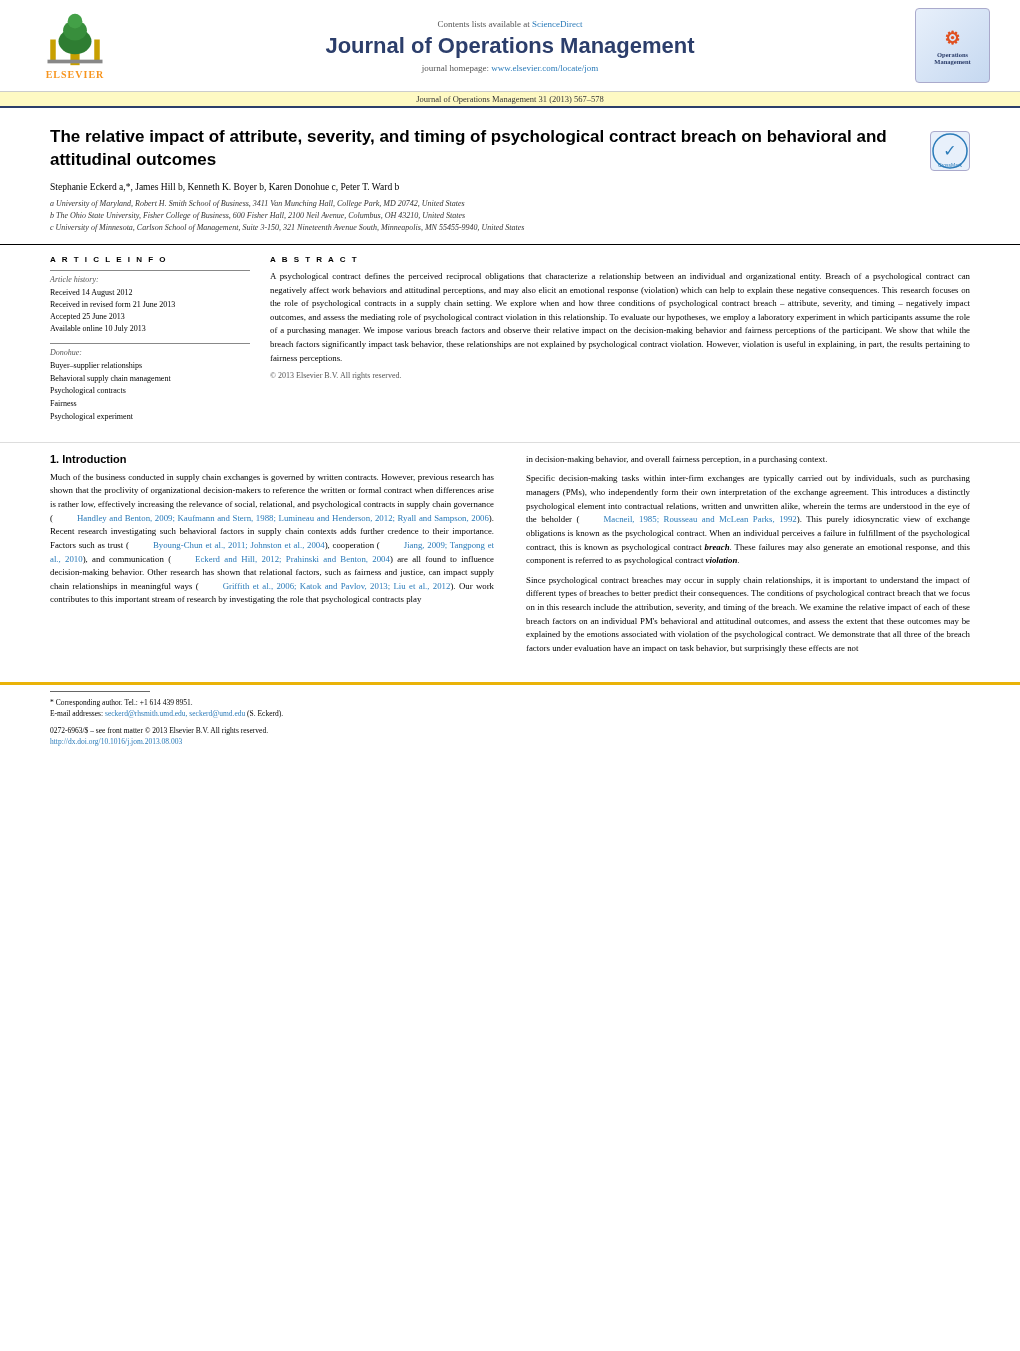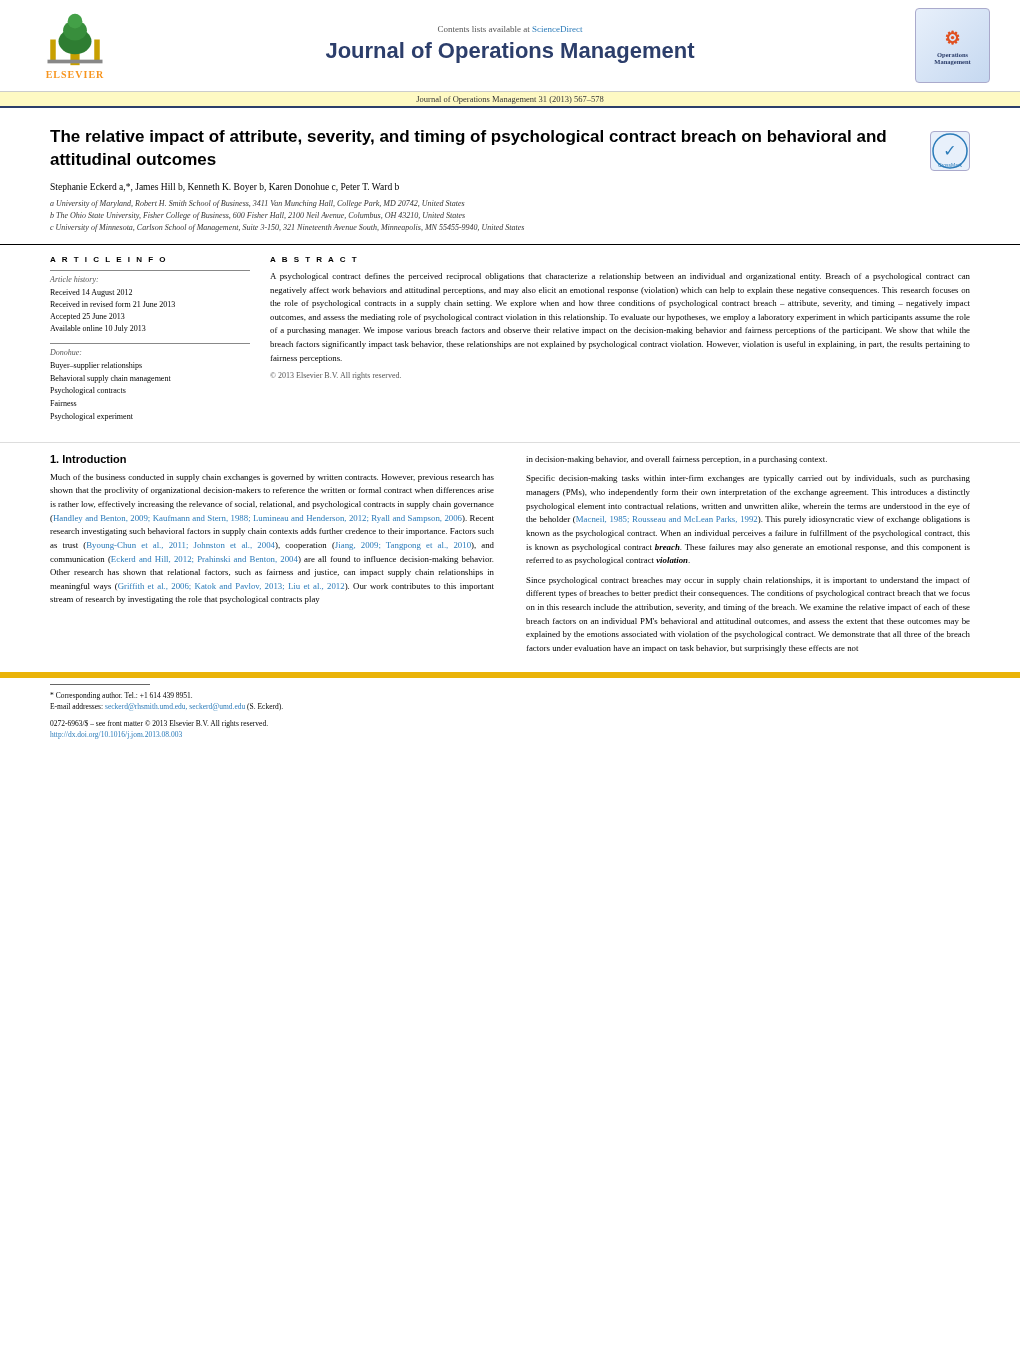--- a/index.html
+++ b/index.html
@@ -228,30 +228,31 @@
     .body-para {
       font-size: 8.8px;
       color: #000;
       line-height: 1.55;
       text-align: justify;
       margin-bottom: 6px;
     }
     .inline-link {
       color: #2b7bb9;
       text-decoration: none;
+      padding-left: 24px;
     }
     .bold-italic {
       font-weight: bold;
       font-style: italic;
     }
     
     .footer-section {
       padding: 6px 50px 6px 50px;
-      border-top: 6px solid #eab308;
-      margin-top: 0;
+      border-top: 3px solid #eab308;
+      margin-top: 10px;
     }
     .footnote-divider {
       border: none;
       border-top: 1px solid #666;
       width: 100px;
       margin-bottom: 5px;
     }
     .footnote-text {
       font-size: 7.5px;
       color: #000;
@@ -283,20 +284,24 @@
         </svg>
         <div class="elsevier-text">ELSEVIER</div>
       </div>
     </div>
     <div class="header-center">
       <div class="sciencedirect-line">
         <span>Contents lists available at </span>
         <a class="sciencedirect-link">ScienceDirect</a>
       </div>
       <div class="journal-title-main">Journal of Operations Management</div>
+      <div class="homepage-line">
+        <span>journal homepage: </span>
+        <a class="homepage-link">www.elsevier.com/locate/jom</a>
+      </div>
     </div>
     <div class="header-right">
       <div class="journal-badge">
         <div class="journal-badge-icon">⚙</div>
         <div style="font-size:6.5px;font-weight:bold;color:#2c3e6b;text-align:center;">Operations<br>Management</div>
       </div>
     </div>
   </div>
 
   <div class="journal-info-bar">

